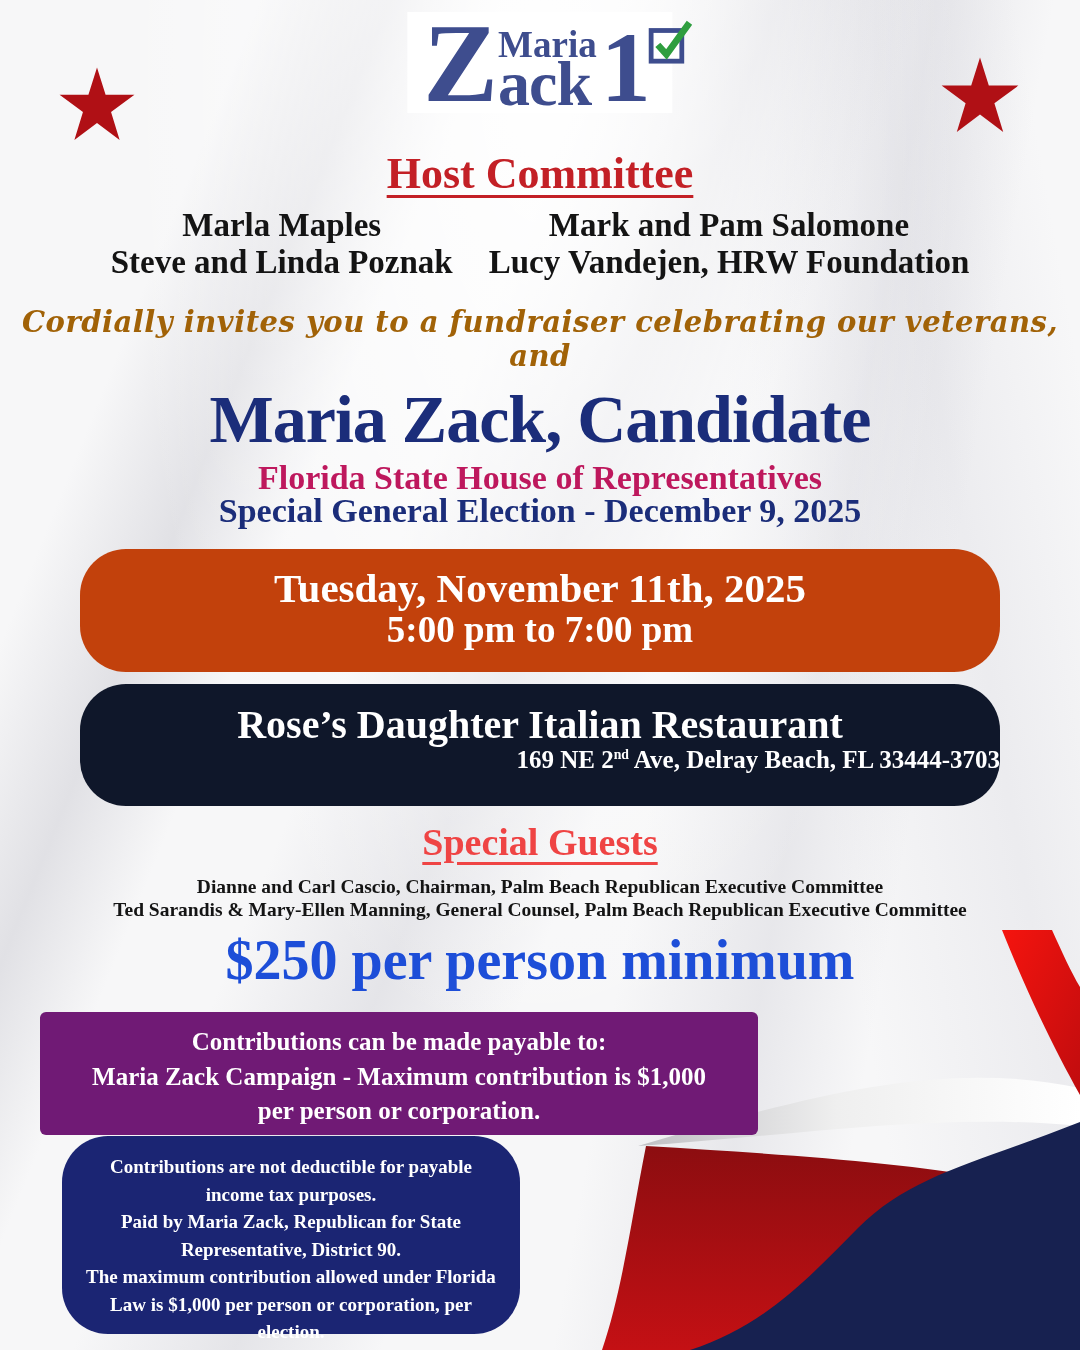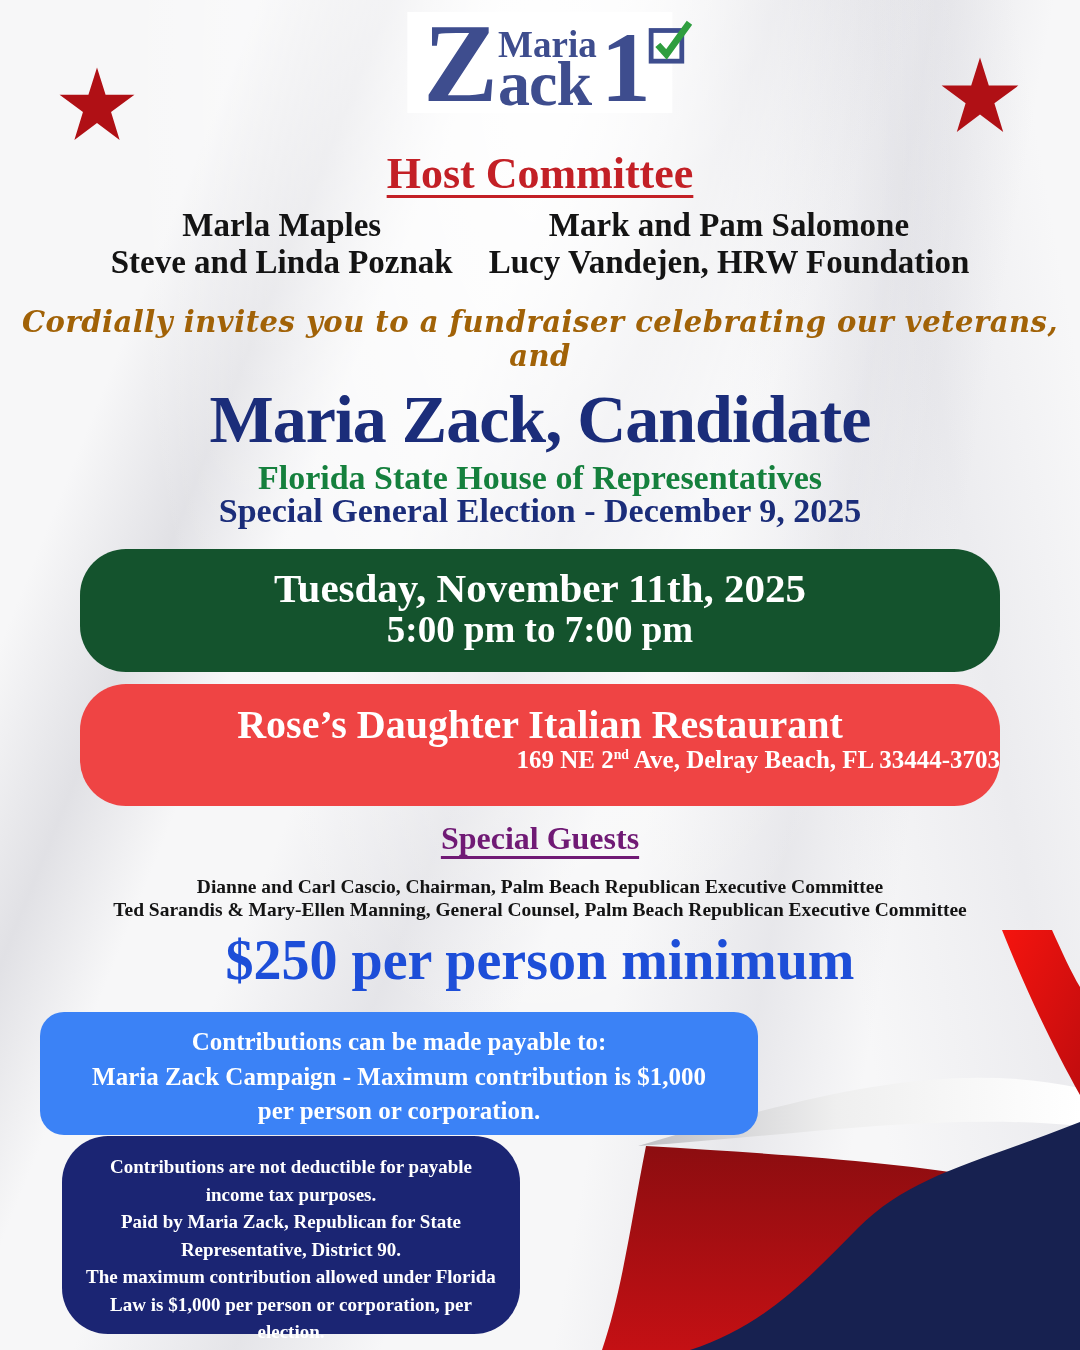--- a/index.html
+++ b/index.html
@@ -41,41 +41,41 @@
   .host-title{top:148px;font-size:44px;font-weight:bold;color:#c32026;
     text-decoration:underline;text-decoration-thickness:3px;text-underline-offset:7px;}
   .host-cols{position:absolute;top:207px;left:0;width:100%;display:flex;
     justify-content:center;gap:36px;}
   .host-col{font-size:33px;font-weight:bold;color:#141414;line-height:1.13;text-align:center;white-space:nowrap;}
 
   .script-line{top:305px;font-size:29px;font-style:italic;font-weight:bold;color:#a16207;
     letter-spacing:.5px;font-family:"DejaVu Serif","Liberation Serif",serif;}
 
   .cand-name{top:380px;font-size:68px;font-weight:bold;color:#1b2d7a;letter-spacing:-1px;}
-  .cand-office{top:459px;font-size:34px;font-weight:bold;color:#15803d;}
+  .cand-office{top:459px;font-size:34px;font-weight:bold;color:#be185d;}
   .cand-election{top:492px;font-size:34px;font-weight:bold;color:#1b2d7a;}
 
   .pill{position:absolute;left:80px;width:920px;border-radius:46px;color:#ffffff;text-align:center;}
-  .date-box{top:549px;height:123px;background:#14532d;}
+  .date-box{top:549px;height:123px;background:#c2410c;}
   .date-line{font-size:41px;font-weight:bold;margin-top:17px;line-height:1.1;}
   .time-line{font-size:37px;font-weight:bold;line-height:1.05;}
-  .venue-box{top:684px;height:122px;background:#ef4444;}
+  .venue-box{top:684px;height:122px;background:#0f172a;}
   .venue-line{font-size:40px;font-weight:bold;margin-top:19px;line-height:1.1;}
   .addr-line{font-size:25px;font-weight:bold;line-height:1.05;text-align:right;}
   .addr-line sup{font-size:55%;vertical-align:super;line-height:0;}
 
-  .guests-title{top:820px;font-size:32px;font-weight:bold;color:#701a75;
+  .guests-title{top:820px;font-size:38px;font-weight:bold;color:#ef4444;
     text-decoration:underline;text-decoration-thickness:3px;text-underline-offset:7px;}
   .guest-0{top:876px;font-size:19.5px;font-weight:bold;color:#141414;}
   .guest-1{top:899px;font-size:19.5px;font-weight:bold;color:#141414;}
 
   .price-line{top:928px;font-size:56px;font-weight:bold;color:#1d4ed8;}
 
-  .contrib-box{position:absolute;left:40px;top:1012px;width:718px;height:123px;border-radius:24px;
-    background:#3b82f6;color:#fff;text-align:center;}
+  .contrib-box{position:absolute;left:40px;top:1012px;width:718px;height:123px;border-radius:6px;
+    background:#701a75;color:#fff;text-align:center;}
   .contrib-text{font-size:25px;font-weight:bold;line-height:1.38;padding:13px 42px 0 42px;}
 
   .disclaim-box{position:absolute;left:62px;top:1136px;width:458px;height:198px;border-radius:46px;
     background:#1b2573;color:#fff;text-align:center;}
   .disclaim-text{font-size:19px;font-weight:bold;line-height:1.45;padding:17px 22px 0 22px;}
 </style>
 </head>
 <body>
 
 <div class="poster">

